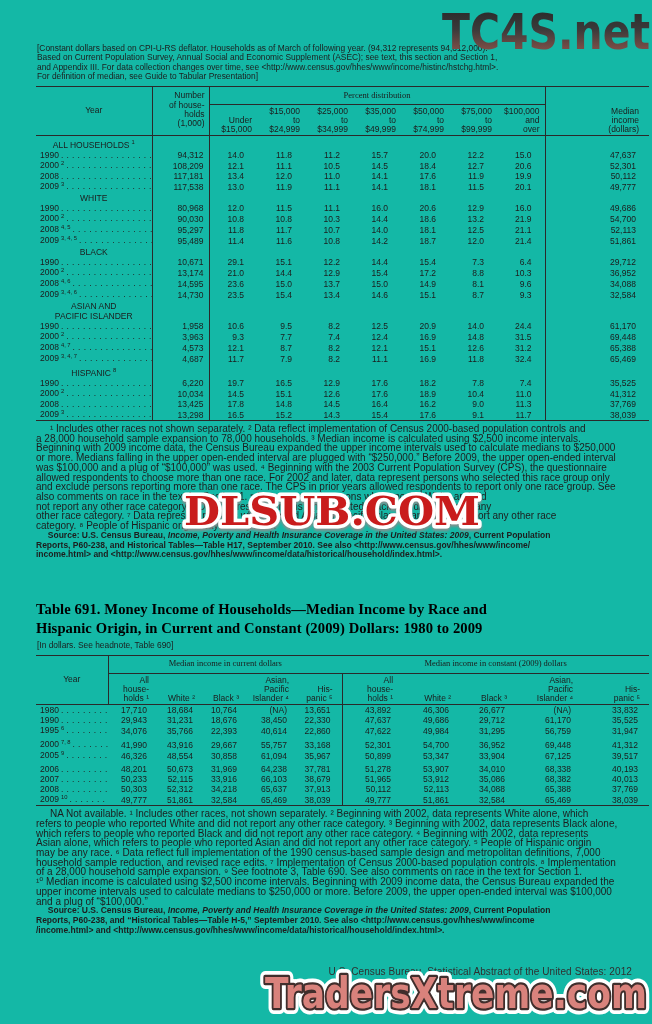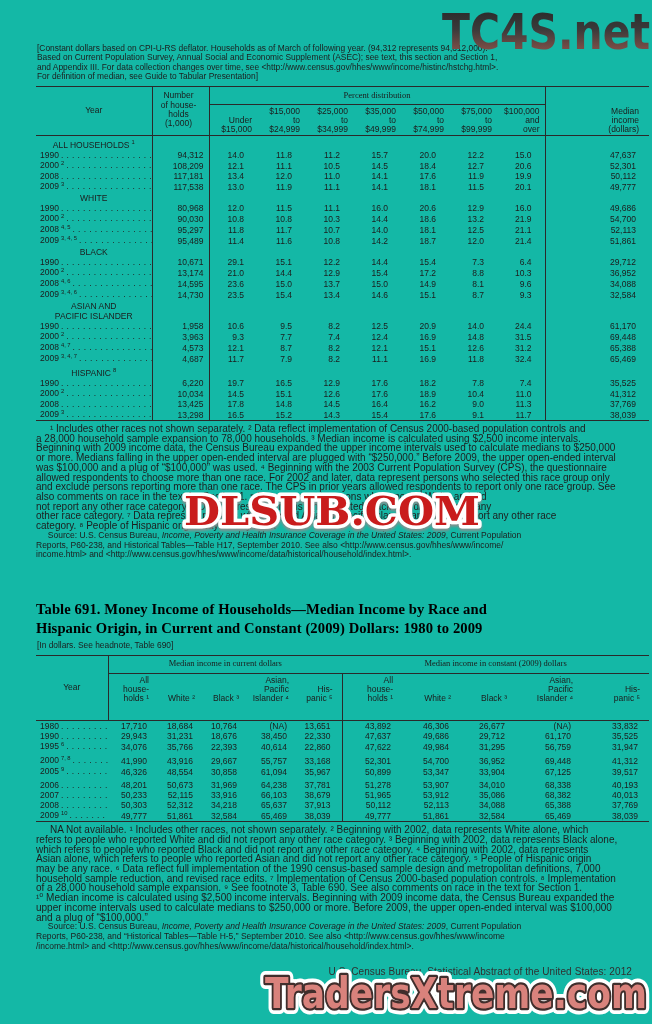--- a/index.html
+++ b/index.html
@@ -7,37 +7,37 @@
         font-family:"Liberation Sans","DejaVu Sans",sans-serif;color:#1c1c1c;}
 
   
   #b690{position:absolute;left:36px;top:40px;width:613px;}
   #b691{position:absolute;left:36px;top:600px;width:613px;}
 
   h2.tbl-title{font:bold 14.6px/18.6px "Liberation Serif","DejaVu Serif",serif;
     color:#000;margin:0;white-space:pre-line;letter-spacing:0.1px;}
   .headnote{font-size:8.4px;line-height:9.4px;margin:4px 0 0 1px;white-space:pre-line;color:#1d1d1d;}
   .fnotes{font-size:10px;line-height:9.7px;margin:3px 0 0;white-space:pre-wrap;color:#1d1d1d;}
-  .src{font-size:8.5px;line-height:9.7px;margin:0;white-space:pre-wrap;color:#1d1d1d;}
+  .src{font-size:8.5px;line-height:9.7px;margin:0;white-space:pre-wrap;color:#1d1d1d;font-weight:bold;}
   .src i{font-style:italic;}
 
   
   table{border-collapse:collapse;table-layout:fixed;width:613px;
         font-size:8.5px;line-height:10px;color:#1c1c1c;margin-top:4px;}
   #t690,#t691{border-top:1.4px solid #2a2a2a;border-bottom:1.4px solid #2a2a2a;}
   th,td{padding:0;font-weight:normal;vertical-align:bottom;overflow:hidden;}
   thead{border-bottom:1px solid #2a2a2a;}
   thead th{line-height:9.2px;}
 
   .h-year{text-align:center;vertical-align:middle;border-right:1px solid #2a2a2a;}
-  .h-n{border-right:1px solid #2a2a2a;white-space:pre-line;padding:2px 4px 7px 0;}
+  .h-n{border-right:1px solid #2a2a2a;text-align:right;white-space:pre-line;padding:2px 4px 7px 0;}
   .h-group{text-align:center;border-bottom:1px solid #2a2a2a;padding:2px 0 2px;height:13px;vertical-align:middle;font-family:Liberation Serif, serif;}
   .h-p{text-align:right;white-space:pre-line;padding:2px 5px 1px 0;}
   .h-m{border-left:1px solid #2a2a2a;text-align:right;white-space:pre-line;padding:2px 10px 1px 0;}
-  .h-c{text-align:right;white-space:pre-line;padding:2px 9px 17px 0;}
+  .h-c{text-align:right;white-space:pre-line;padding:2px 9px 1px 0;}
   .h-c.div{border-left:1px solid #2a2a2a;}
 
   #t690 td{height:10.1px;}
   #t691 td{height:9.7px;}
   .c-n{border-left:1px solid #2a2a2a;border-right:1px solid #2a2a2a;text-align:right;padding-right:5px;}
   .c-p{text-align:right;padding-right:13px;}
   .c-m{border-left:1px solid #2a2a2a;text-align:right;padding-right:13px;}
   .c-c{text-align:right;padding-right:11px;}
   .c-c.div{border-left:1px solid #2a2a2a;}
   tr.gap td{padding-top:3px;}

